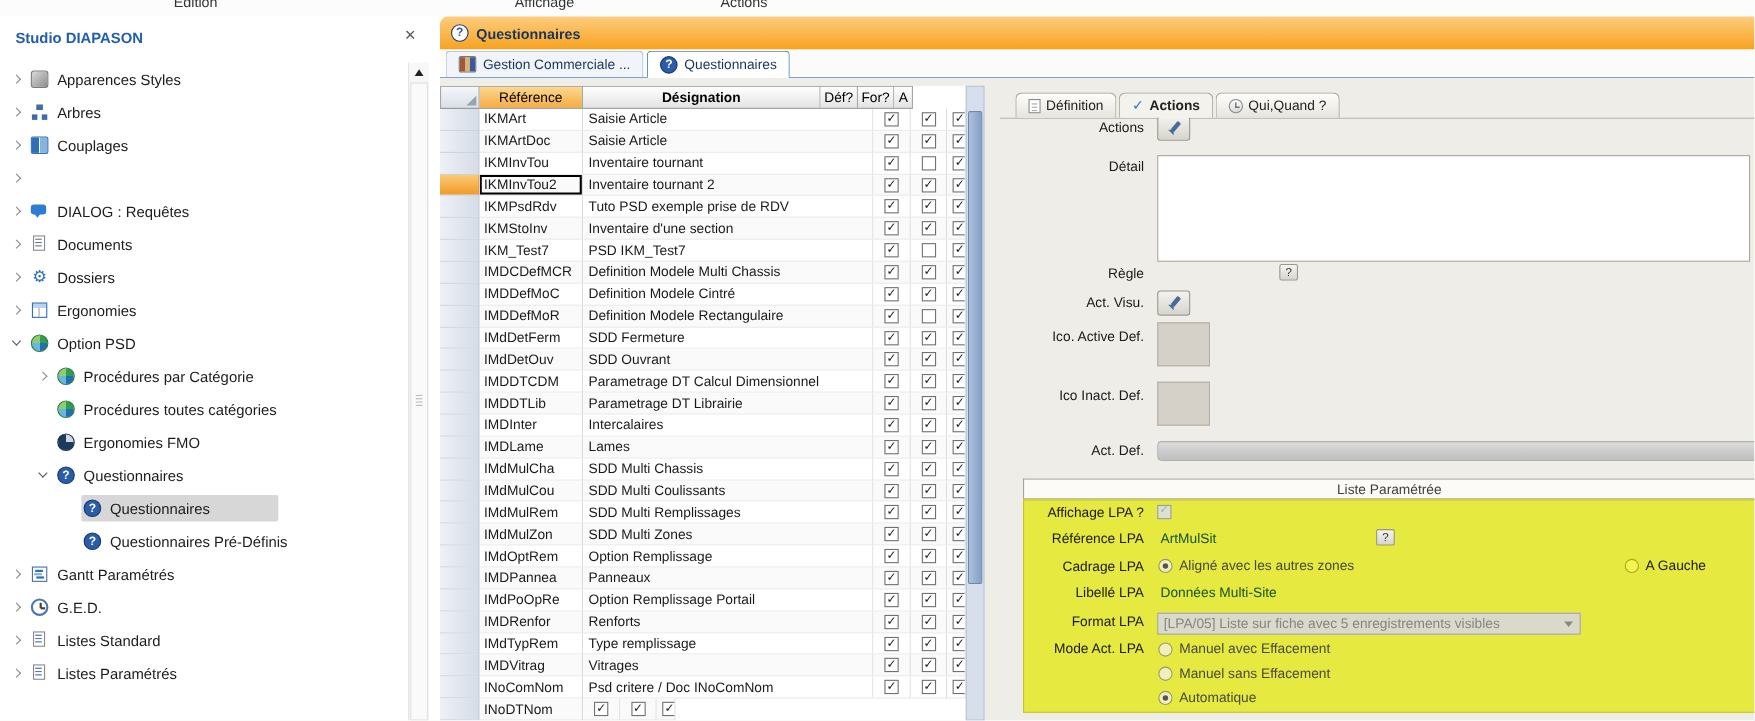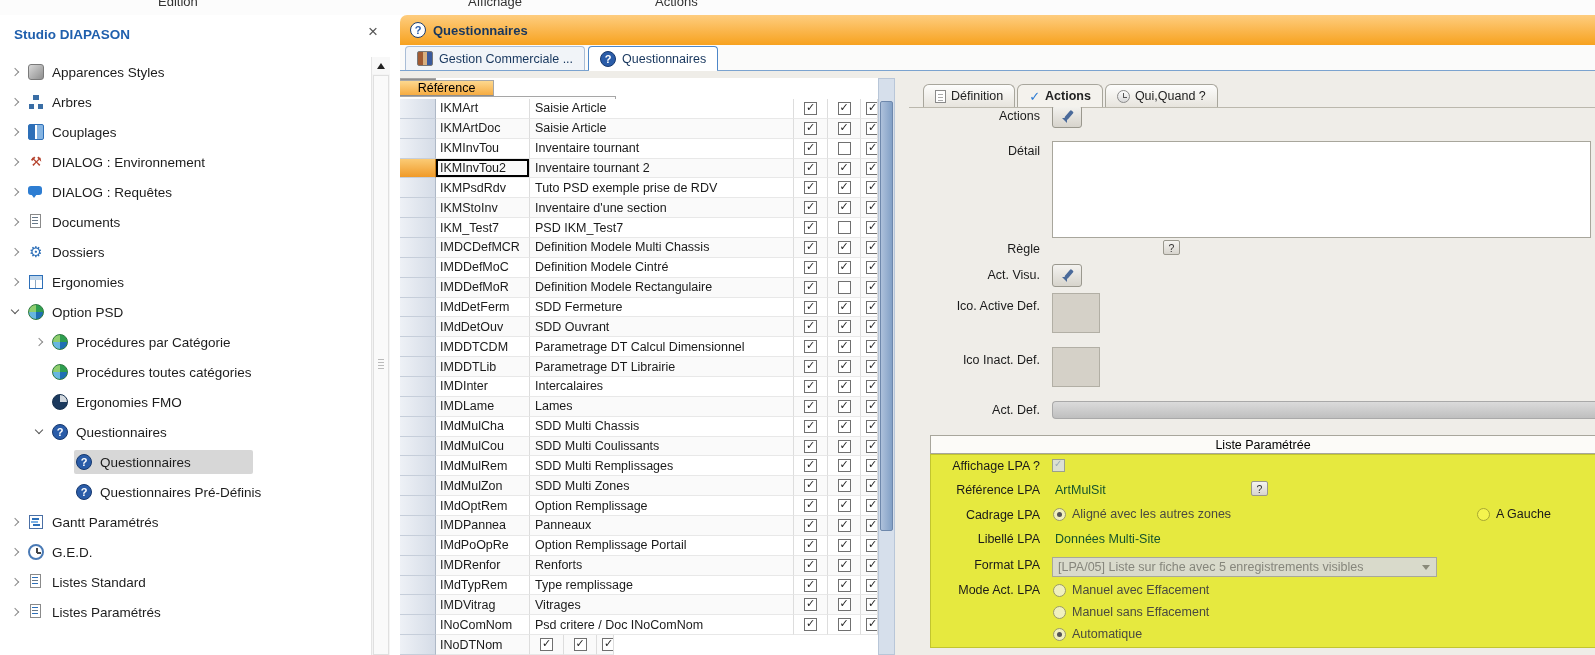--- a/index.html
+++ b/index.html
@@ -72,21 +72,21 @@
           border:1px solid #A9BDD6; border-bottom:none; border-radius:4px 4px 0 0; color:#17365D; position:relative; box-sizing:border-box; }
   .wtab.active { background:#fff; border-color:#4E87C8; }
   .wtab.active::after { content:""; position:absolute; left:0; right:0; bottom:-1px; height:2px; background:#fff; }
   .books-icon { width:14px; height:13px; border:1px solid #777; border-radius:2px; flex:none;
                 background:linear-gradient(90deg,#A05A32 0 34%,#D8B080 34% 67%,#3A5A9C 67% 100%); }
 
   .content { position:absolute; left:0; top:56px; right:0; bottom:0; background:#EFEDE8; }
 
   
   .table-wrap { position:absolute; left:0; top:7px; width:478px; bottom:0; background:#fff; overflow:hidden; }
-  .thead { display:flex; height:21px;flex-direction:column; }
+  .thead { display:flex; height:21px; }
   .th { box-sizing:border-box; border-right:1px solid #A6A6A6; border-top:1px solid #A6A6A6; border-bottom:1px solid #8E8E8E;
         background:linear-gradient(#FFFFFF,#E3E3E3); display:flex; align-items:center; justify-content:center; color:#000; }
   .gutter-h { width:36px; background:linear-gradient(#F4F6FA,#D9DFE9); border-left:1px solid #A6A6A6; position:relative; }
   .corner-tri { position:absolute; right:2px; bottom:2px; width:0; height:0; border-left:9px solid transparent; border-bottom:9px solid #9AA2AC; }
   .col-ref { width:94px; background:linear-gradient(#FDD88F,#F6AC42); }
   .col-des { width:216px;font-weight:bold; }
   .col-def { width:34px; } .col-for { width:33px; }
   .col-a { width:17px; justify-content:flex-start; padding-left:4px; overflow:hidden; }
   .trow { display:flex; height:19.86px; box-sizing:border-box; }
   .td { box-sizing:border-box; border-right:1px solid #DDD; border-bottom:1px solid #E8E8E8; display:flex; align-items:center;
@@ -128,21 +128,21 @@
   .edit-icon::before { content:""; position:absolute; left:6px; top:0; width:4px; height:10px; background:#4A6A9A; transform:rotate(40deg); border-radius:1px; }
   .edit-icon::after { content:""; position:absolute; left:1px; bottom:0; width:0; height:0; border-left:5px solid transparent; border-top:5px solid #4A6A9A; }
   .detail-box { position:absolute; left:157px; top:70px; right:4px; height:97px; background:#fff; border:1px solid #A8A69C; box-sizing:border-box; }
   .help-btn { position:absolute; width:17px; height:15px; background:linear-gradient(#F5F4F1,#D8D5CE); border:1px solid #9A988E;
               border-radius:2px; font-size:10.5px; color:#333; display:flex; align-items:center; justify-content:center; padding:0;
               font-family:inherit; box-sizing:border-box; }
   .ico-box { position:absolute; left:157px; width:48px; height:40px; background:#D5D1C8; border:1px solid #B2AFA5; box-sizing:border-box; }
   .actdef-bar { position:absolute; left:157px; top:330px; right:0; height:18px; background:linear-gradient(#DBDBDB,#BFBFBF);
                 border:1px solid #A9A9A9; border-right:none; border-radius:4px 0 0 4px; box-sizing:border-box; }
   .lp-header { position:absolute; left:35px; right:0; top:364px; height:19px; background:#FCFBF8; border:1px solid #A8A69C; border-right:none;
-               box-sizing:border-box; text-align:center; line-height:18px; color:#000000; }
+               box-sizing:border-box; text-align:center; line-height:18px; color:#404040; }
   .yellow { position:absolute; left:35px; right:0; top:383px; bottom:7px; background:#E6E93F; border:1px solid #C2C52F; border-right:none; box-sizing:border-box; }
   .ycheck { position:absolute; left:157px; top:388px; width:13px; height:13px; background:#DCE0D2; border:1px solid #9AA08E; box-sizing:border-box; }
   .ycheck.checked::before { content:"✓"; position:absolute; left:1px; top:-2px; font-size:10px; color:#9AACB8; font-weight:bold; }
   .yval { position:absolute; color:#14532d; }
   .yradio { width:13px; height:13px; border-radius:50%; background:#F0F0BE; border:1px solid #9A9A6A; box-sizing:border-box; position:relative; flex:none; }
   .yradio.on::after { content:""; position:absolute; left:3px; top:3px; width:5px; height:5px; border-radius:50%; background:#555; }
   .yradio.bright { background:#F4F44E; border-color:#A8A832; }
   .cadrage-row { position:absolute; left:158px; top:436px; display:flex; align-items:center; gap:6px; color:#4A4A40; }
   .agauche-row { position:absolute; left:582px; top:436px; display:flex; align-items:center; gap:6px; color:#1a1a1a; }
   .fmt-select { position:absolute; left:157px; top:486px; width:385px; height:20px; background:#D9DACB; border:1px solid #A8A89A;
@@ -182,24 +182,20 @@
   </div>
         <div class="tree-item lvl0">
     <span class="arrow"></span>
     <span class="row-inner">
       <span class="ticon i-couplings"></span>
       <span class="tree-label">Couplages</span>
     </span>
   </div>
         <div class="tree-item lvl0">
     <span class="arrow"></span>
-    <span class="row-inner">
-      <span class="ticon i-tools"></span>
-      <span class="tree-label">DIALOG : Environnement</span>
-    </span>
   </div>
         <div class="tree-item lvl0">
     <span class="arrow"></span>
     <span class="row-inner">
       <span class="ticon i-speech"></span>
       <span class="tree-label">DIALOG : Requêtes</span>
     </span>
   </div>
         <div class="tree-item lvl0">
     <span class="arrow"></span>

